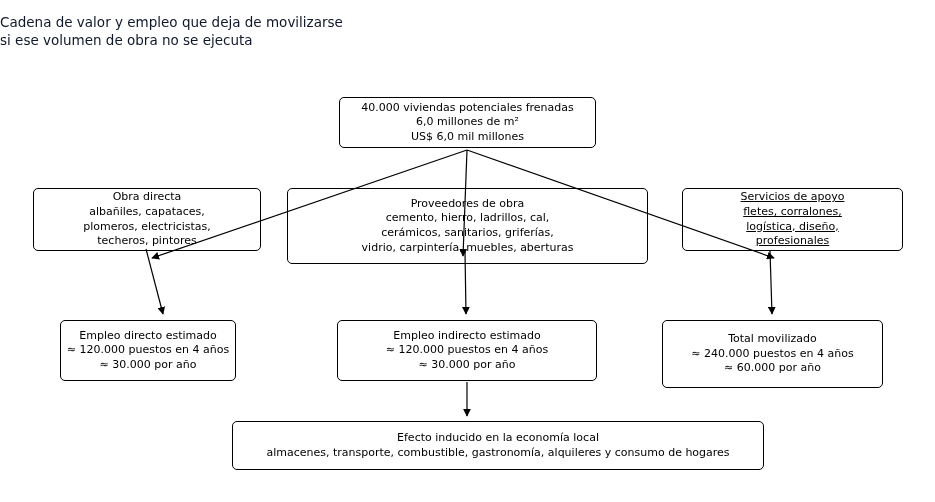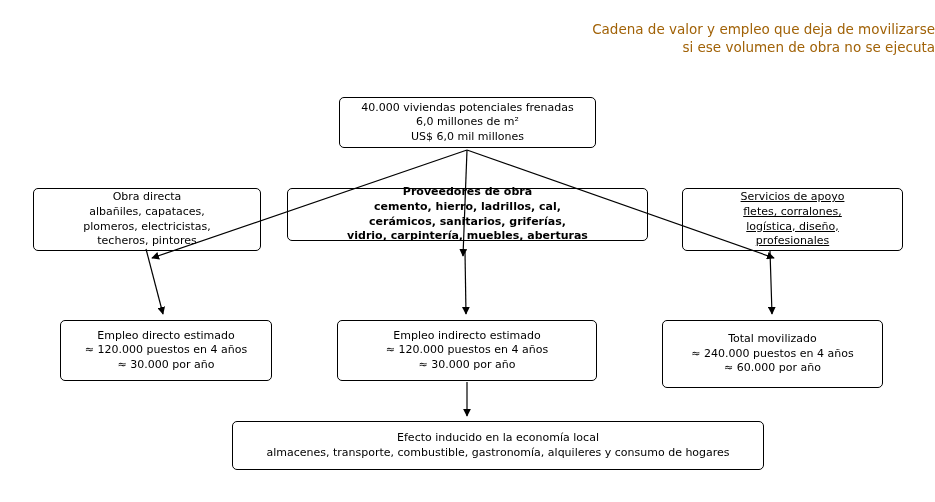--- a/index.html
+++ b/index.html
@@ -11,27 +11,27 @@
   }
   .canvas {
     position: relative;
     width: 935px;
     height: 502px;
     background: #ffffff;
     overflow: hidden;
   }
   .chart-title {
     position: absolute;
-    top: 20px;
+    top: 13px;
     left: 0;
     width: 100%;
-    text-align: right;
+    text-align: left;
     font-size: 13.5px;
     line-height: 1.35;
-    color: #a16207;
+    color: #0f172a;
   }
   .box {
     position: absolute;
     box-sizing: border-box;
     border: 1.2px solid #000000;
     border-radius: 5px;
     background: #ffffff;
     display: flex;
     flex-direction: column;
     justify-content: center;
@@ -75,35 +75,35 @@
       <div>US$ 6,0 mil millones</div>
     </div>
 
   <div class="box" style="left:33px; top:188px; width:228px; height:63px;">
       <div>Obra directa</div>
       <div>albañiles, capataces,</div>
       <div>plomeros, electricistas,</div>
       <div>techeros, pintores</div>
     </div>
 
-  <div class="box" style="left:287px; top:188px; width:361px; height:53px;font-weight:bold;">
+  <div class="box" style="left:287px; top:188px; width:361px; height:76px;">
       <div>Proveedores de obra</div>
       <div>cemento, hierro, ladrillos, cal,</div>
       <div>cerámicos, sanitarios, griferías,</div>
       <div>vidrio, carpintería, muebles, aberturas</div>
     </div>
 
   <div class="box" style="left:682px; top:188px; width:221px; height:63px;text-decoration:underline;">
       <div>Servicios de apoyo</div>
       <div>fletes, corralones,</div>
       <div>logística, diseño,</div>
       <div>profesionales</div>
     </div>
 
-  <div class="box" style="left:60px; top:320px; width:212px; height:61px;">
+  <div class="box" style="left:60px; top:320px; width:176px; height:61px;">
       <div>Empleo directo estimado</div>
       <div>≈ 120.000 puestos en 4 años</div>
       <div>≈ 30.000 por año</div>
     </div>
 
   <div class="box" style="left:337px; top:320px; width:260px; height:61px;">
       <div>Empleo indirecto estimado</div>
       <div>≈ 120.000 puestos en 4 años</div>
       <div>≈ 30.000 por año</div>
     </div>

